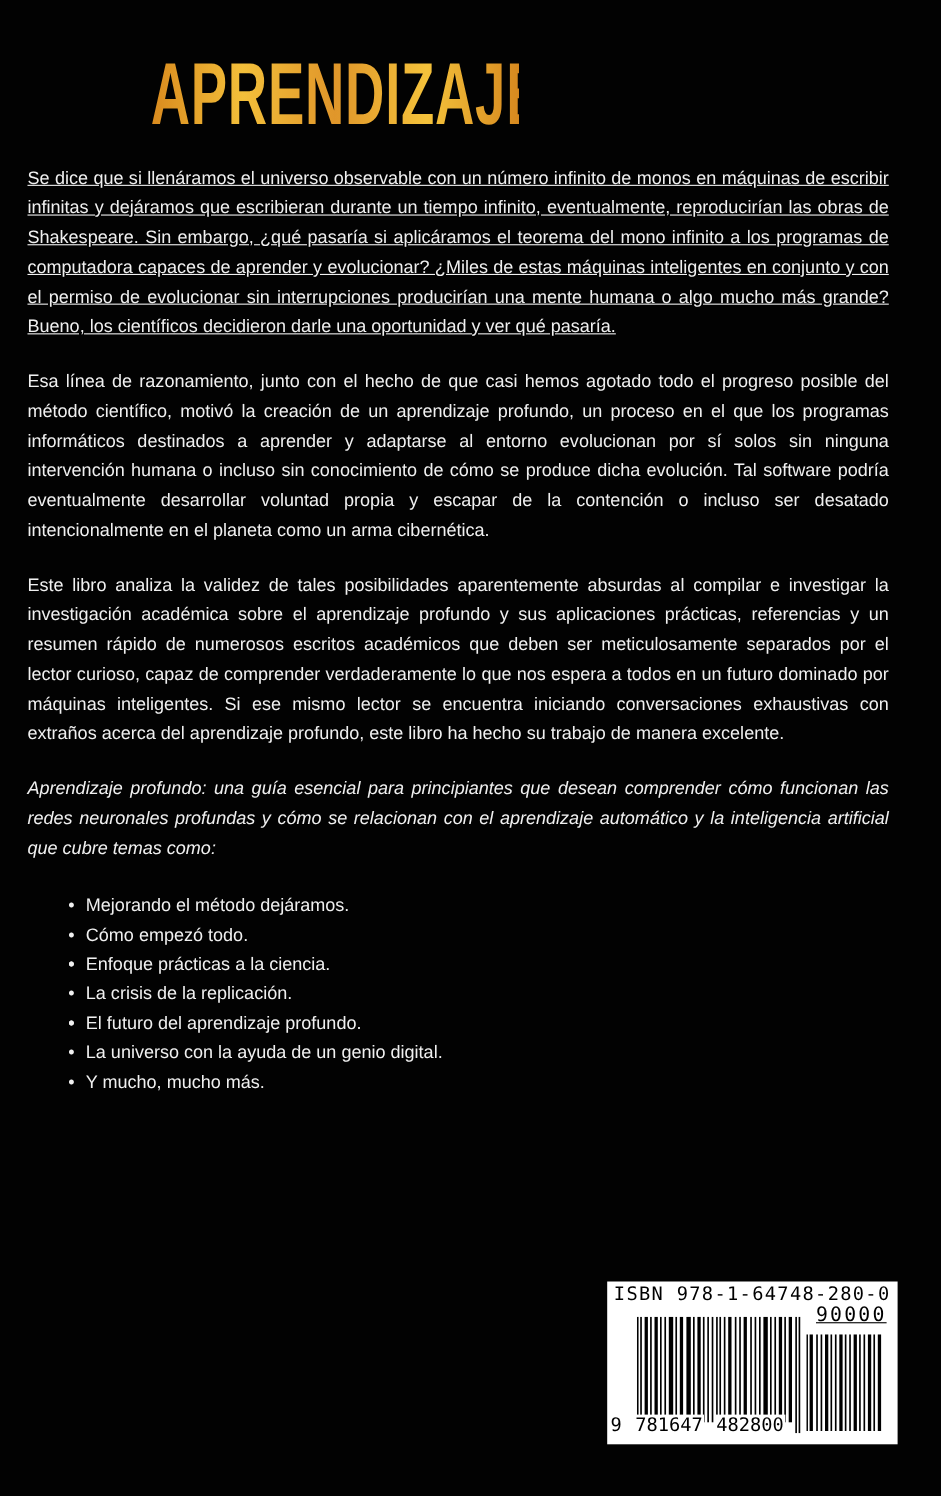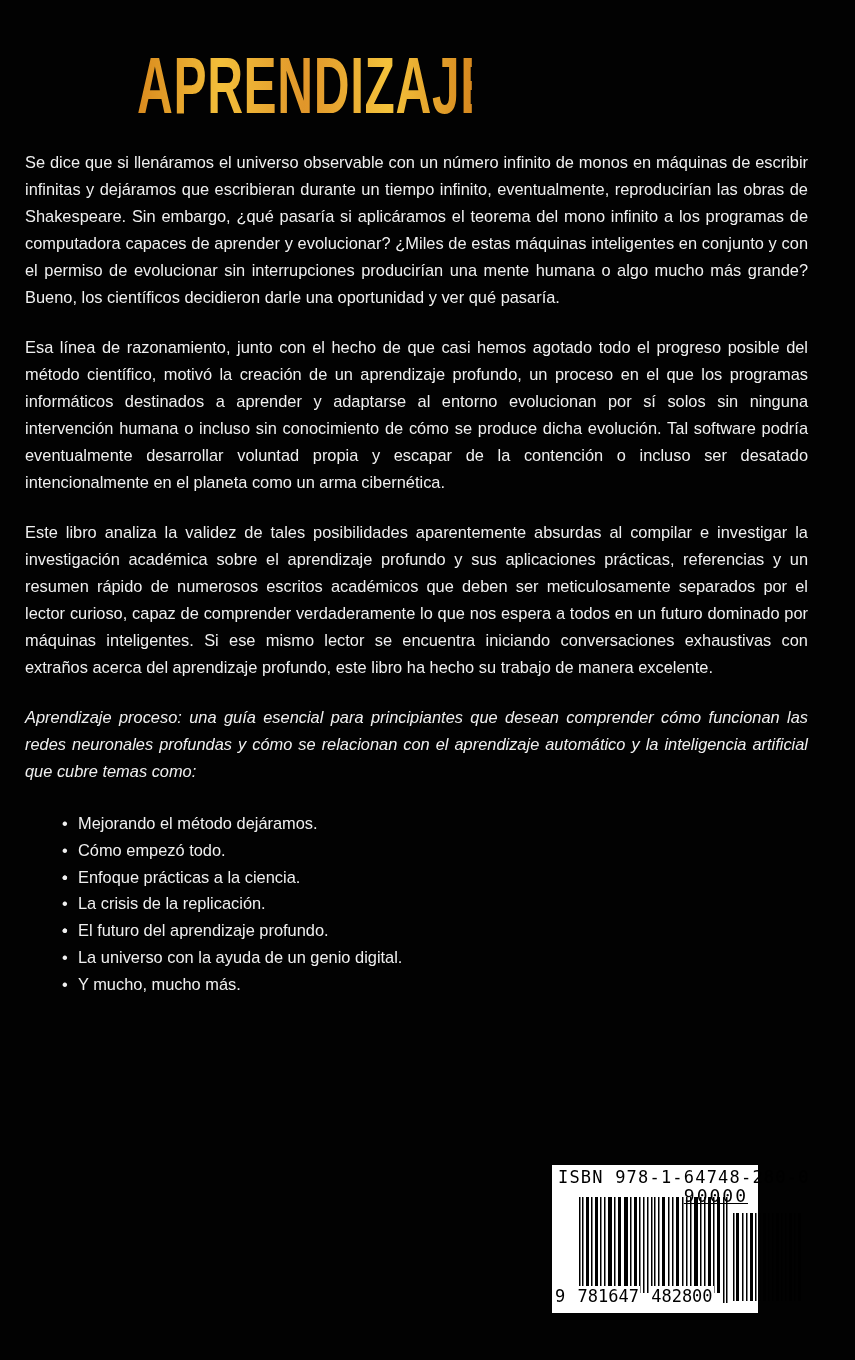--- a/index.html
+++ b/index.html
@@ -12,29 +12,29 @@
     font-family: "Liberation Sans", sans-serif; font-weight: bold;
     font-size: 80px; line-height: 72px; letter-spacing: 1px;
     transform: scaleX(0.62); transform-origin: left top; white-space: nowrap;
     background: linear-gradient(90deg, #d98a1e 0%, #f3bf3a 25%, #e0962a 50%, #f4c23b 75%, #d7891f 100%);
     -webkit-background-clip: text; background-clip: text; color: transparent;
   }
   .text-block {
     position: absolute; left: 25px; width: 783px;
     font-size: 16.4px; line-height: 27px; text-align: justify; color: #f0f0f0;
   }
-  .p1 { top: 149px; }
+  .p1 { top: 149px; text-decoration: underline; }
   .p2 { top: 334px; }
   .p3 { top: 519px; }
   .p4 { top: 704px; font-style: italic; }
   .topics { position: absolute; left: 62px; top: 810px; margin: 0; padding: 0; list-style: none; }
   .topics li { font-size: 16.4px; line-height: 26.8px; color: #f0f0f0; position: relative; padding-left: 16px; }
   .topics li .bullet { position: absolute; left: 0; top: 0; }
   .barcode-box {
-    position: absolute; left: 552px; top: 1165px; width: 206px; height: 148px; background: #fff;
+    position: absolute; left: 552px; top: 1165px; width: 264px; height: 148px; background: #fff;
   }
   .isbn-line {
     position: absolute; left: 6px; top: 2px; font-family: "DejaVu Sans Mono", monospace;
     font-size: 17px; color: #000; letter-spacing: 1.2px; white-space: nowrap;
   }
   .addon-num {
     position: absolute; right: 10px; top: 20px; font-family: "DejaVu Sans Mono", monospace;
     font-size: 18px; color: #000; letter-spacing: 2px; text-decoration: underline;
   }
   .bars-main { position: absolute; left: 27px; top: 32px; width: 150px; height: 106px; }
@@ -46,21 +46,21 @@
   .ean-digits span { background: #fff; padding: 0 1px; }
 </style>
 </head>
 <body>
 
 <div class="title">APRENDIZAJE PROFUNDO</div>
 
 <div class="text-block p1">Se dice que si llenáramos el universo observable con un número infinito de monos en máquinas de escribir infinitas y dejáramos que escribieran durante un tiempo infinito, eventualmente, reproducirían las obras de Shakespeare. Sin embargo, ¿qué pasaría si aplicáramos el teorema del mono infinito a los programas de computadora capaces de aprender y evolucionar? ¿Miles de estas máquinas inteligentes en conjunto y con el permiso de evolucionar sin interrupciones producirían una mente humana o algo mucho más grande? Bueno, los científicos decidieron darle una oportunidad y ver qué pasaría.</div>
 <div class="text-block p2">Esa línea de razonamiento, junto con el hecho de que casi hemos agotado todo el progreso posible del método científico, motivó la creación de un aprendizaje profundo, un proceso en el que los programas informáticos destinados a aprender y adaptarse al entorno evolucionan por sí solos sin ninguna intervención humana o incluso sin conocimiento de cómo se produce dicha evolución. Tal software podría eventualmente desarrollar voluntad propia y escapar de la contención o incluso ser desatado intencionalmente en el planeta como un arma cibernética.</div>
 <div class="text-block p3">Este libro analiza la validez de tales posibilidades aparentemente absurdas al compilar e investigar la investigación académica sobre el aprendizaje profundo y sus aplicaciones prácticas, referencias y un resumen rápido de numerosos escritos académicos que deben ser meticulosamente separados por el lector curioso, capaz de comprender verdaderamente lo que nos espera a todos en un futuro dominado por máquinas inteligentes. Si ese mismo lector se encuentra iniciando conversaciones exhaustivas con extraños acerca del aprendizaje profundo, este libro ha hecho su trabajo de manera excelente.</div>
-<div class="text-block p4">Aprendizaje proceso: una guía esencial para principiantes que desean comprender cómo funcionan las redes neuronales profundas y cómo se relacionan con el aprendizaje automático y la inteligencia artificial que cubre temas como:</div>
+<div class="text-block p4">Aprendizaje profundo: una guía esencial para principiantes que desean comprender cómo funcionan las redes neuronales profundas y cómo se relacionan con el aprendizaje automático y la inteligencia artificial que cubre temas como:</div>
 
 <ul class="topics">
   <li><span class="bullet">•</span><span>Mejorando el método dejáramos.</span></li>
   <li><span class="bullet">•</span><span>Cómo empezó todo.</span></li>
   <li><span class="bullet">•</span></li>
   <li><span class="bullet">•</span><span>Enfoque prácticas a la ciencia.</span></li>
   <li><span class="bullet">•</span><span>La crisis de la replicación.</span></li>
   <li><span class="bullet">•</span></li>
   <li><span class="bullet">•</span><span>El futuro del aprendizaje profundo.</span></li>
   <li><span class="bullet">•</span><span>La universo con la ayuda de un genio digital.</span></li>

